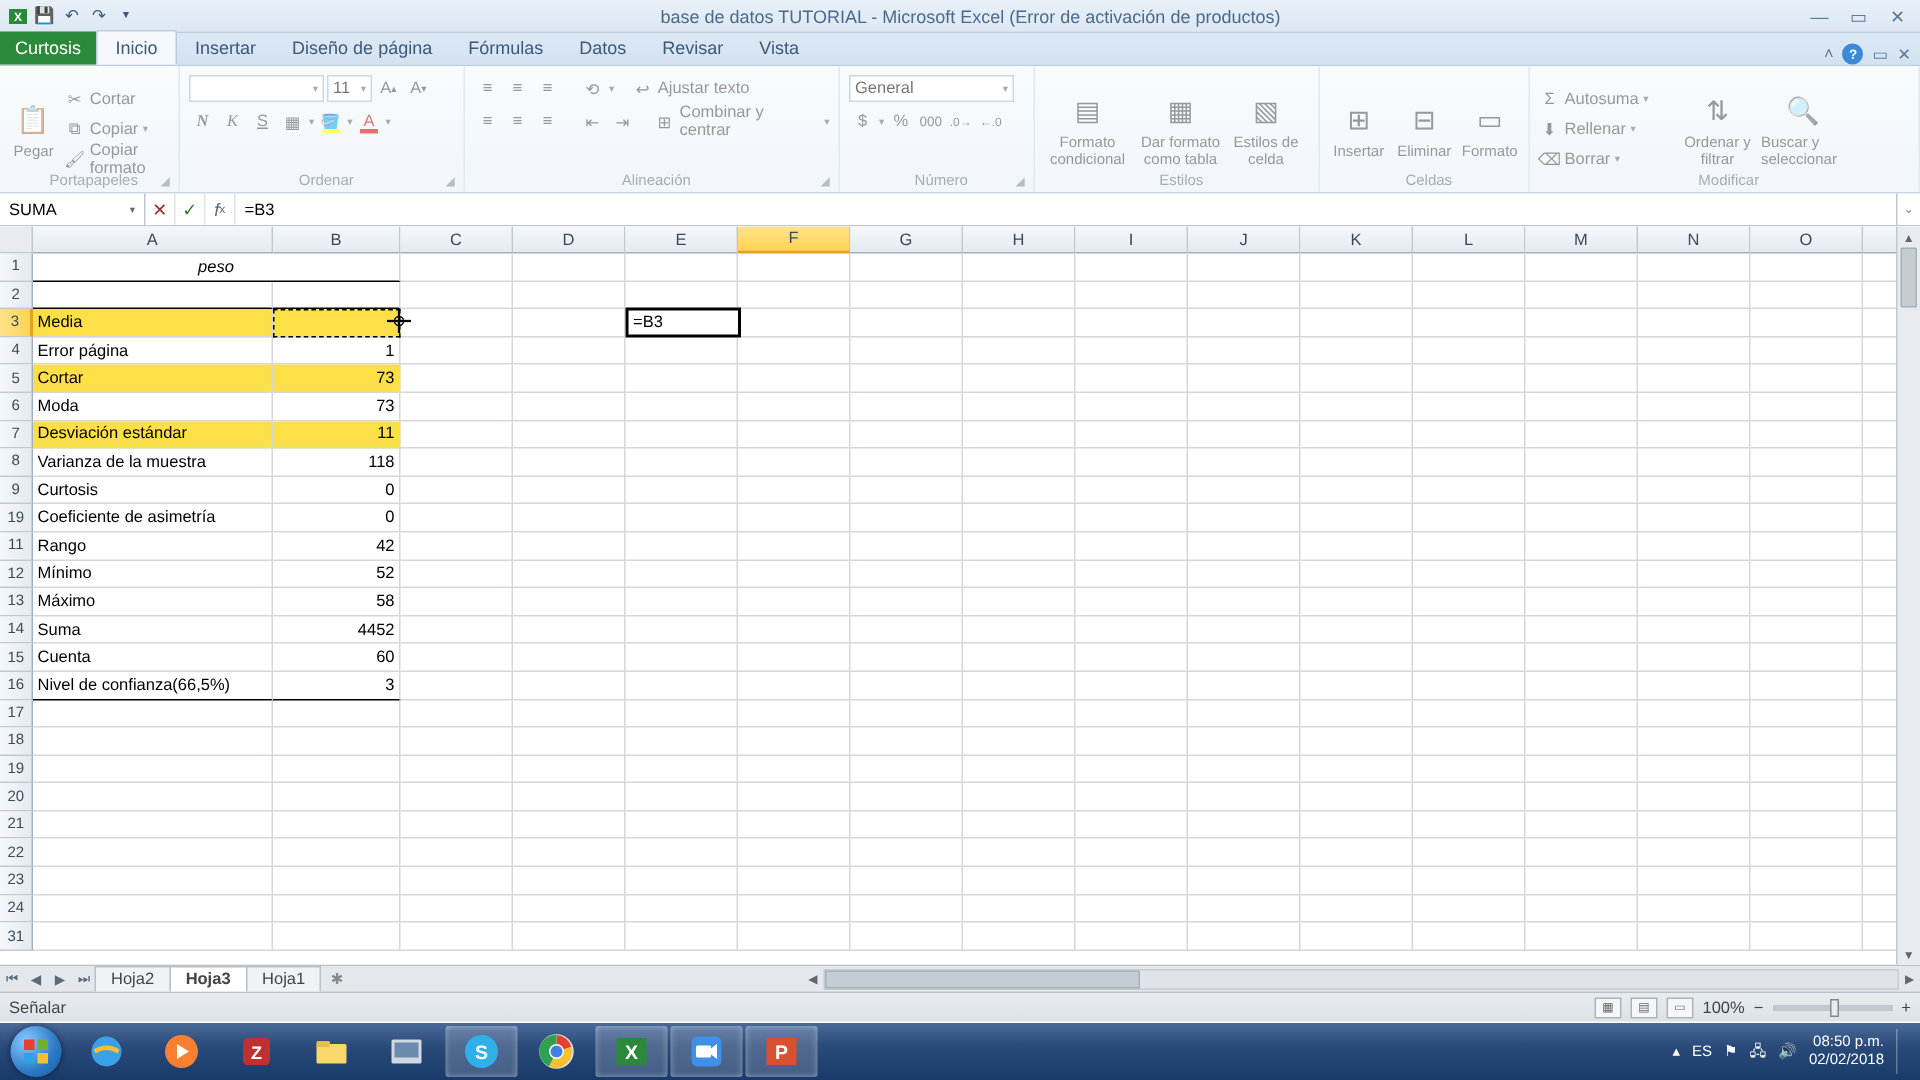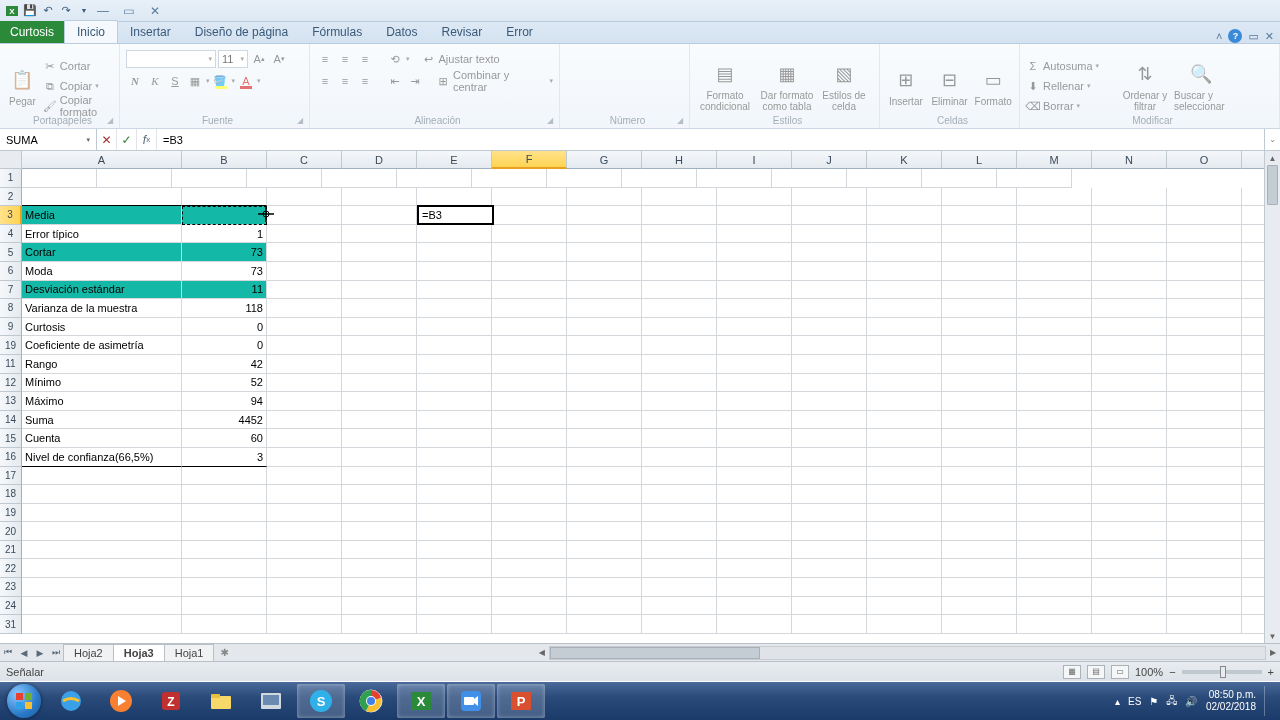--- a/index.html
+++ b/index.html
@@ -55,21 +55,21 @@
 .colh { border-right: 1px solid #c0c8d0; border-bottom: 1px solid #a0b0c0; background: linear-gradient(#f5f8fb,#e4eaef); display: flex; align-items: center; justify-content: center; font-size: 11px; color: #3a4a5a; }
 .colh.active { background: linear-gradient(#ffe28a,#ffd454); border-bottom: 2px solid #e8a020; }
 .row-headers { position: absolute; left: 0; top: 18px; width: 22px; }
 .rowh { height: 18.6px; border-bottom: 1px solid #c0c8d0; border-right: 1px solid #a0b0c0; background: linear-gradient(to right,#f5f8fb,#e4eaef); display: flex; align-items: center; justify-content: center; font-size: 10px; color: #3a4a5a; }
 .rowh.active { background: linear-gradient(to right,#ffe28a,#ffd454); border-right: 2px solid #e8a020; }
 .cells { position: absolute; left: 22px; top: 18px; }
 .row { display: flex; height: 18.6px; }
 .cell { border-right: 1px solid #d4d8dc; border-bottom: 1px solid #d4d8dc; font-size: 11px; padding: 0 3px; display: flex; align-items: center; overflow: hidden; white-space: nowrap; }
 .cell.r { justify-content: flex-end; }
 .cell.c { justify-content: center; }
-.yellow { background: #14b8a6; }
+.yellow { background: #fde047; }
 .merged-title { font-style: italic; border-bottom: 1px solid #000; }
 .box-b { border-bottom: 1px solid #000; }
 .vscroll { position: absolute; right: 0; top: 0; width: 16px; bottom: 0; background: #e8ecf0; border-left: 1px solid #c0c8d0; }
 .vscroll .arr { height: 14px; display: flex; align-items: center; justify-content: center; font-size: 8px; color: #666; }
 .vscroll .track { position: absolute; top: 14px; bottom: 14px; left: 0; right: 0; }
 .vscroll .thumb { position: absolute; top: 0; height: 40px; left: 2px; right: 2px; background: #c4ccd4; border: 1px solid #a8b0b8; border-radius: 1px; }
 
 
 .marching { position: absolute; border: 1.5px dashed #000; background: rgba(0,0,0,0); pointer-events: none; }
 
@@ -114,36 +114,37 @@
       <svg width="14" height="14">
           <rect x="1" y="2" width="12" height="10" fill="#2a8a3a"></rect>
           <text x="7" y="10" font-size="8" fill="#fff" text-anchor="middle" font-weight="bold">X</text>
         </svg>
     </span>
     <span class="qat-icon">💾</span>
     <span class="qat-icon">↶</span>
     <span class="qat-icon">↷</span>
     <span class="qat-icon" style="font-size:7px">▼</span>
   </div>
+  <div class="title-text">base de datos TUTORIAL  -  Microsoft Excel (Error de activación de productos)</div>
   <div class="win-controls">
     <span class="win-btn">—</span>
     <span class="win-btn">▭</span>
     <span class="win-btn">✕</span>
   </div>
 </div>
 
 <div class="ribbon-tabs">
   <div class="tab-file">Curtosis</div>
   <div class="tab active">Inicio</div>
   <div class="tab">Insertar</div>
   <div class="tab">Diseño de página</div>
   <div class="tab">Fórmulas</div>
   <div class="tab">Datos</div>
   <div class="tab">Revisar</div>
-  <div class="tab">Error</div>
+  <div class="tab">Vista</div>
   <div class="ribbon-right">
     <span style="color:#5a7a9a">˄</span>
     <span style="width:14px;height:14px;border-radius:50%;background:#3a8ad8;color:#fff;display:inline-flex;align-items:center;justify-content:center;font-size:9px;font-weight:bold">?</span>
     <span style="color:#5a7a9a">▭</span>
     <span style="color:#5a7a9a">✕</span>
   </div>
 </div>
 
 <div class="ribbon-body disabled">
 
@@ -192,21 +193,21 @@
         <span class="mini-btn italic">K</span>
         <span class="mini-btn" style="text-decoration:underline">S</span>
         <span class="mini-btn">▦</span>
         <span class="ddarrow">▾</span>
         <span class="mini-btn" style="position:relative">🪣<span style="position:absolute;bottom:0;left:2px;right:2px;height:3px;background:#ffff00"></span></span>
         <span class="ddarrow">▾</span>
         <span class="mini-btn" style="position:relative;color:#c00">A<span style="position:absolute;bottom:0;left:2px;right:2px;height:3px;background:#c00"></span></span>
         <span class="ddarrow">▾</span>
       </div>
     </div>
-    <div class="rgroup-label">Fuente</div>
+    <div class="rgroup-label">Ordenar</div>
     <div class="rgroup-dlg">◢</div>
   </div>
 
   <div class="rgroup" style="width:250px">
     <div class="rgroup-content" style="flex-direction:column;gap:4px;padding-top:4px">
       <div class="inline-controls">
         <span class="mini-btn">≡</span>
         <span class="mini-btn">≡</span>
         <span class="mini-btn">≡</span>
         <span style="width:8px"></span>
@@ -231,20 +232,34 @@
             <span>Combinar y centrar</span>
             <span class="ddarrow">▾</span>
           </div>
       </div>
     </div>
     <div class="rgroup-label">Alineación</div>
     <div class="rgroup-dlg">◢</div>
   </div>
 
   <div class="rgroup" style="width:130px">
+    <div class="rgroup-content" style="flex-direction:column;gap:4px;padding-top:4px">
+      <div class="select-box">
+          <span>General</span>
+          <span class="ddarrow">▾</span>
+        </div>
+      <div class="inline-controls">
+        <span class="mini-btn">$</span>
+          <span class="ddarrow">▾</span>
+        <span class="mini-btn">%</span>
+        <span class="mini-btn" style="font-size:9px">000</span>
+        <span class="mini-btn" style="font-size:8px">.0→</span>
+        <span class="mini-btn" style="font-size:8px">←.0</span>
+      </div>
+    </div>
     <div class="rgroup-label">Número</div>
     <div class="rgroup-dlg">◢</div>
   </div>
 
   <div class="rgroup" style="width:190px">
     <div class="rgroup-content">
       <div class="big-btn" style="width:58px">
           <span class="bicon">▤</span>
           <span style="text-align:center;line-height:1.1">Formato condicional</span>
         </div>
@@ -367,20 +382,21 @@
       <div class="rowh">19</div>
       <div class="rowh">20</div>
       <div class="rowh">21</div>
       <div class="rowh">22</div>
       <div class="rowh">23</div>
       <div class="rowh">24</div>
       <div class="rowh">31</div>
     </div>
   <div class="cells" id="cells">
       <div class="row">
+        <div class="cell c merged-title" style="width: 245px;">peso</div>
         <div class="cell " style="width: 75px;"></div>
         <div class="cell " style="width: 75px;"></div>
         <div class="cell " style="width: 75px;"></div>
         <div class="cell " style="width: 75px;"></div>
         <div class="cell " style="width: 75px;"></div>
         <div class="cell " style="width: 75px;"></div>
         <div class="cell " style="width: 75px;"></div>
         <div class="cell " style="width: 75px;"></div>
         <div class="cell " style="width: 75px;"></div>
         <div class="cell " style="width: 75px;"></div>
@@ -419,21 +435,21 @@
         <div class="cell " style="width: 75px;"></div>
         <div class="cell " style="width: 75px;"></div>
         <div class="cell " style="width: 75px;"></div>
         <div class="cell " style="width: 75px;"></div>
         <div class="cell " style="width: 75px;"></div>
         <div class="cell " style="width: 75px;"></div>
         <div class="cell " style="width: 75px;"></div>
         <div class="cell " style="width: 75px;"></div>
       </div>
       <div class="row">
-        <div class="cell " style="width: 160px;">Error típico</div>
+        <div class="cell " style="width: 160px;">Error página</div>
         <div class="cell r" style="width: 85px;">1</div>
         <div class="cell " style="width: 75px;"></div>
         <div class="cell " style="width: 75px;"></div>
         <div class="cell " style="width: 75px;"></div>
         <div class="cell " style="width: 75px;"></div>
         <div class="cell " style="width: 75px;"></div>
         <div class="cell " style="width: 75px;"></div>
         <div class="cell " style="width: 75px;"></div>
         <div class="cell " style="width: 75px;"></div>
         <div class="cell " style="width: 75px;"></div>
@@ -582,21 +598,21 @@
         <div class="cell " style="width: 75px;"></div>
         <div class="cell " style="width: 75px;"></div>
         <div class="cell " style="width: 75px;"></div>
         <div class="cell " style="width: 75px;"></div>
         <div class="cell " style="width: 75px;"></div>
         <div class="cell " style="width: 75px;"></div>
         <div class="cell " style="width: 75px;"></div>
       </div>
       <div class="row">
         <div class="cell " style="width: 160px;">Máximo</div>
-        <div class="cell r" style="width: 85px;">94</div>
+        <div class="cell r" style="width: 85px;">58</div>
         <div class="cell " style="width: 75px;"></div>
         <div class="cell " style="width: 75px;"></div>
         <div class="cell " style="width: 75px;"></div>
         <div class="cell " style="width: 75px;"></div>
         <div class="cell " style="width: 75px;"></div>
         <div class="cell " style="width: 75px;"></div>
         <div class="cell " style="width: 75px;"></div>
         <div class="cell " style="width: 75px;"></div>
         <div class="cell " style="width: 75px;"></div>
         <div class="cell " style="width: 75px;"></div>

